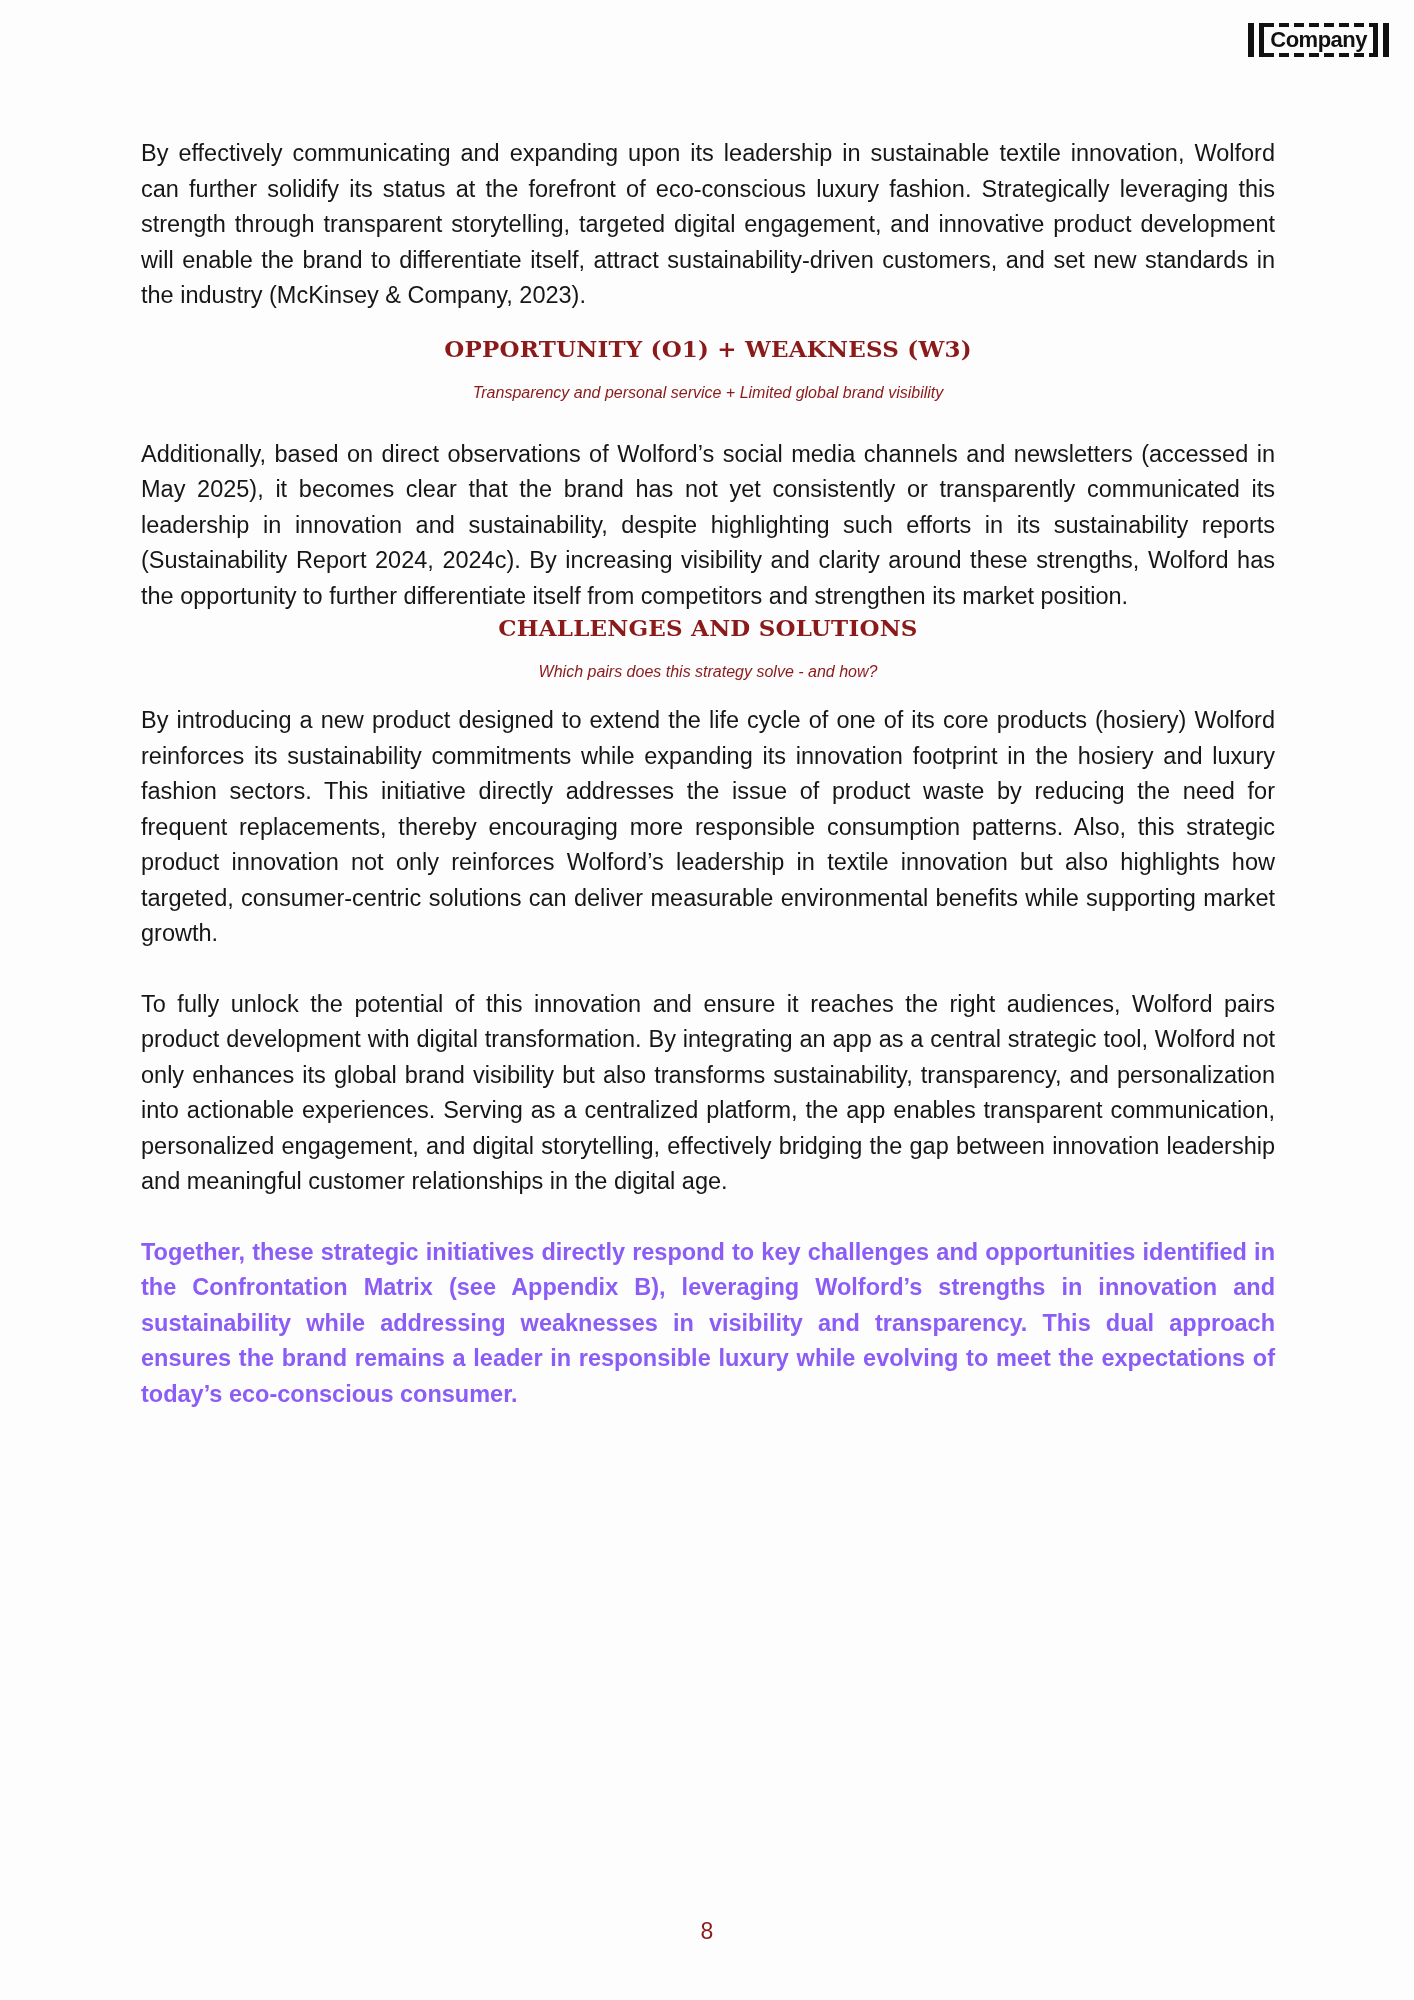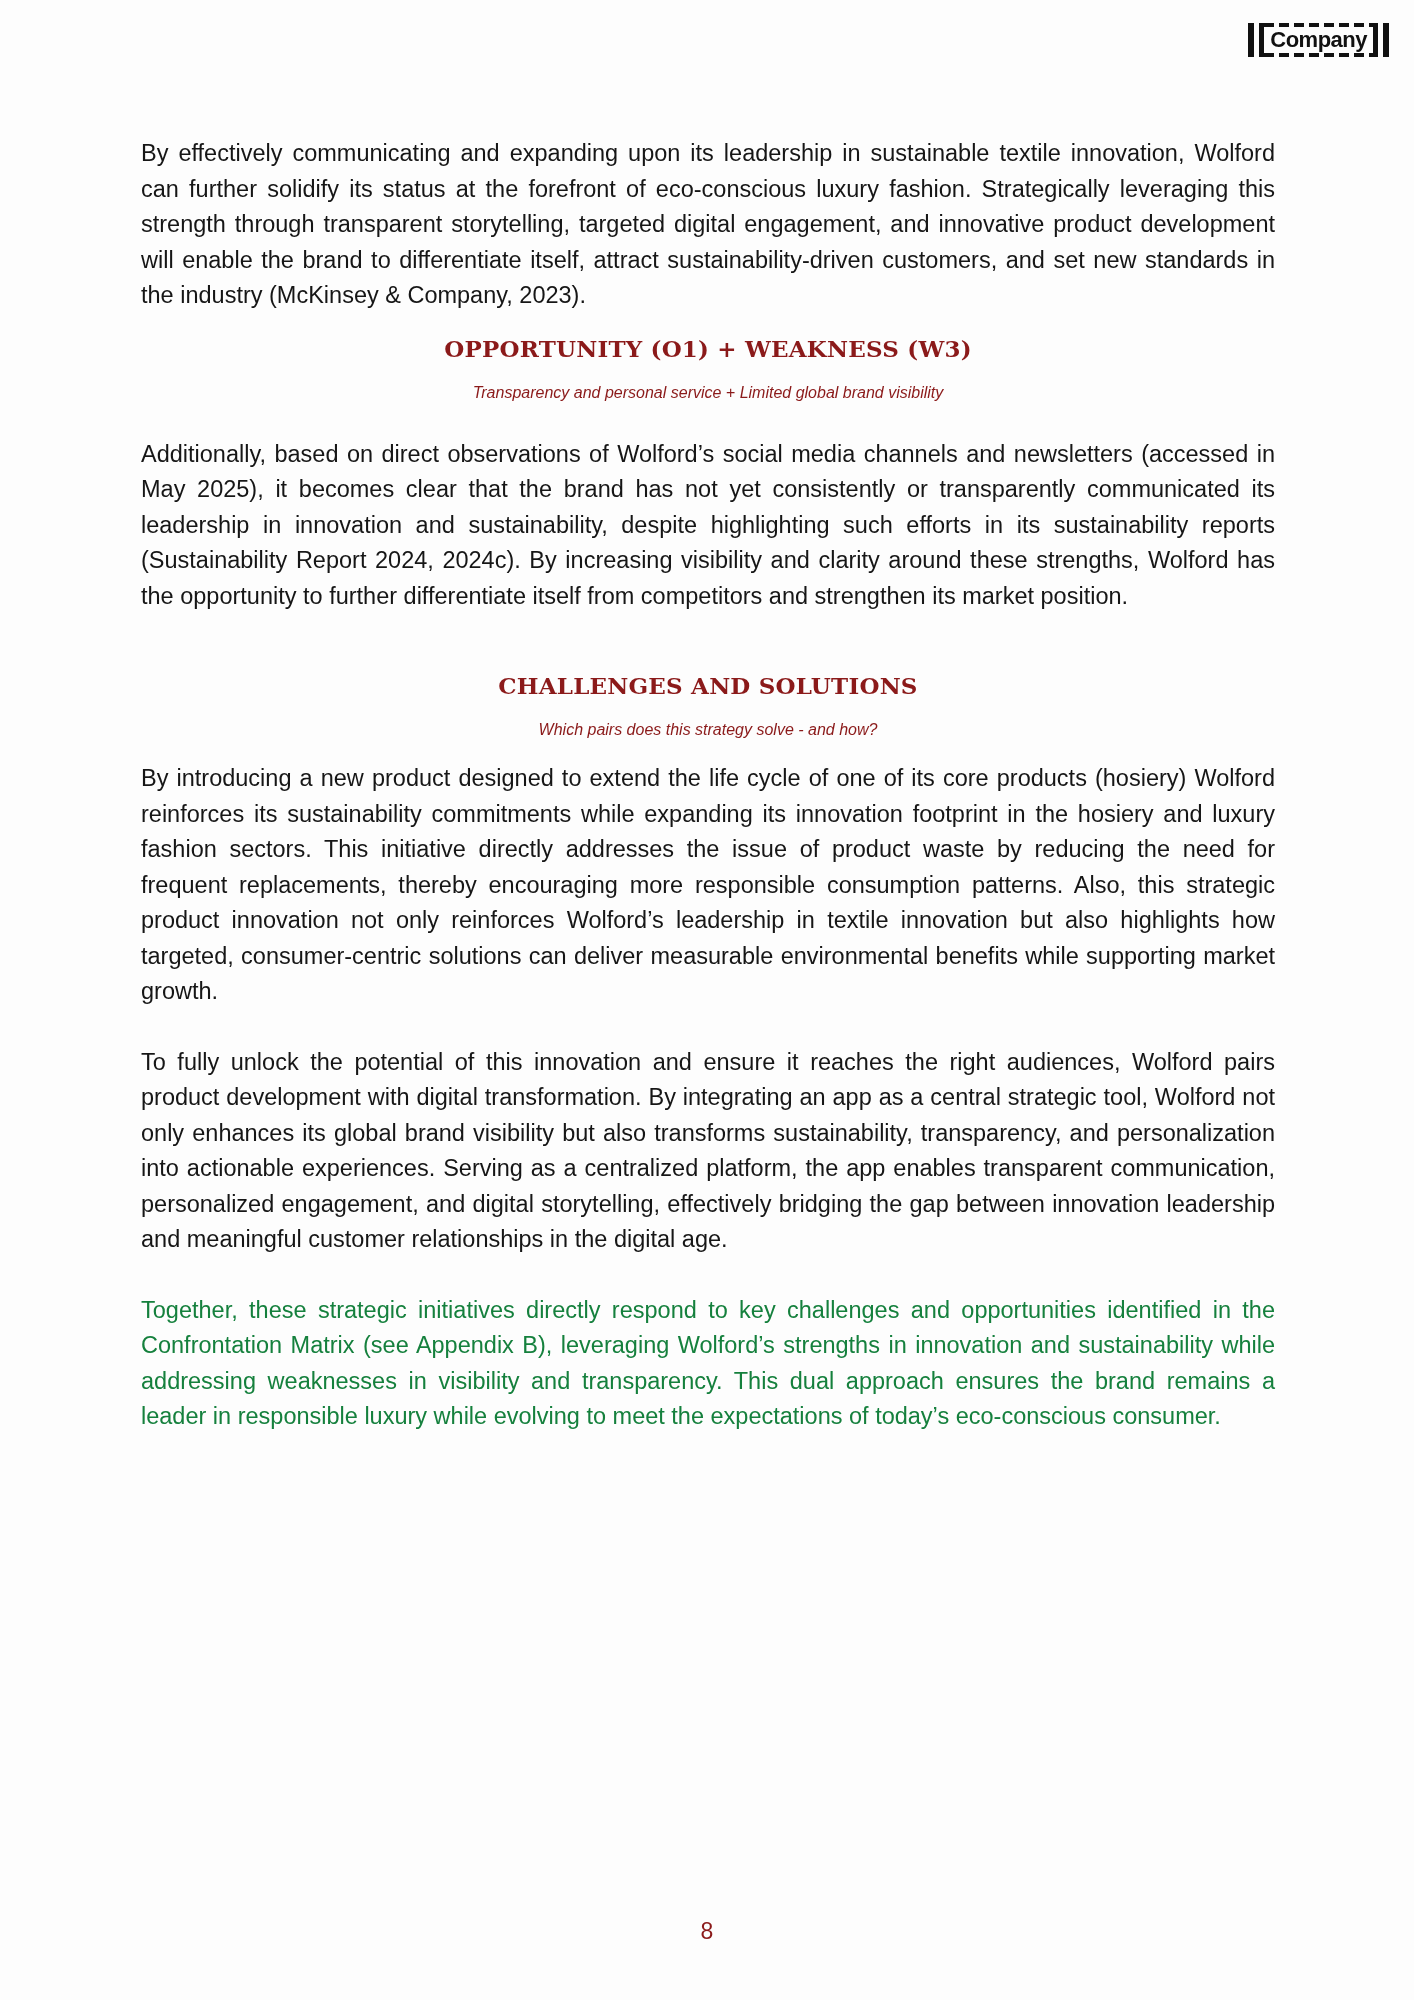--- a/index.html
+++ b/index.html
@@ -78,22 +78,22 @@
       margin: 0;
     }
     .subheading {
       text-align: center;
       color: #8b1a1a;
       font-style: italic;
       font-size: 16px;
       margin: 0;
     }
     .conclusion {
-      color: #15803d;
-      font-weight: normal;
+      color: #8b5cf6;
+      font-weight: bold;
     }
     .page-number {
       position: absolute;
       top: 1918px;
       left: 0;
       width: 1414px;
       text-align: center;
       color: #8b1a1a;
       font-size: 23px;
     }
@@ -110,21 +110,21 @@
 </div>
 
 <div class="page">
   <p class="body">By effectively communicating and expanding upon its leadership in sustainable textile innovation, Wolford can further solidify its status at the forefront of eco-conscious luxury fashion. Strategically leveraging this strength through transparent storytelling, targeted digital engagement, and innovative product development will enable the brand to differentiate itself, attract sustainability-driven customers, and set new standards in the industry (McKinsey &amp; Company, 2023).</p>
 
   <h2 class="heading" style="margin-top:21px;">OPPORTUNITY (O1) + WEAKNESS (W3)</h2>
   <p class="subheading" style="margin-top:22px;">Transparency and personal service + Limited global brand visibility</p>
 
   <p class="body" style="margin-top:35px;">Additionally, based on direct observations of Wolford’s social media channels and newsletters (accessed in May 2025), it becomes clear that the brand has not yet consistently or transparently communicated its leadership in innovation and sustainability, despite highlighting such efforts in its sustainability reports (Sustainability Report 2024, 2024c). By increasing visibility and clarity around these strengths, Wolford has the opportunity to further differentiate itself from competitors and strengthen its market position.</p>
 
-  <h2 class="heading" style="margin-top:58px;text-align:center;">CHALLENGES AND SOLUTIONS</h2>
+  <h2 class="heading" style="text-align:center;">CHALLENGES AND SOLUTIONS</h2>
   <p class="subheading" style="margin-top:22px;">Which pairs does this strategy solve - and how?</p>
 
   <p class="body" style="margin-top:22px;">By introducing a new product designed to extend the life cycle of one of its core products (hosiery) Wolford reinforces its sustainability commitments while expanding its innovation footprint in the hosiery and luxury fashion sectors. This initiative directly addresses the issue of product waste by reducing the need for frequent replacements, thereby encouraging more responsible consumption patterns. Also, this strategic product innovation not only reinforces Wolford’s leadership in textile innovation but also highlights how targeted, consumer-centric solutions can deliver measurable environmental benefits while supporting market growth.</p>
   <p class="body" style="margin-top:35px;">To fully unlock the potential of this innovation and ensure it reaches the right audiences, Wolford pairs product development with digital transformation. By integrating an app as a central strategic tool, Wolford not only enhances its global brand visibility but also transforms sustainability, transparency, and personalization into actionable experiences. Serving as a centralized platform, the app enables transparent communication, personalized engagement, and digital storytelling, effectively bridging the gap between innovation leadership and meaningful customer relationships in the digital age.</p>
   <p class="body conclusion" style="margin-top:35px;">Together, these strategic initiatives directly respond to key challenges and opportunities identified in the Confrontation Matrix (see Appendix B), leveraging Wolford’s strengths in innovation and sustainability while addressing weaknesses in visibility and transparency. This dual approach ensures the brand remains a leader in responsible luxury while evolving to meet the expectations of today’s eco-conscious consumer.</p>
 </div>
 
 <div class="page-number">8</div>
 
 </body></html>

